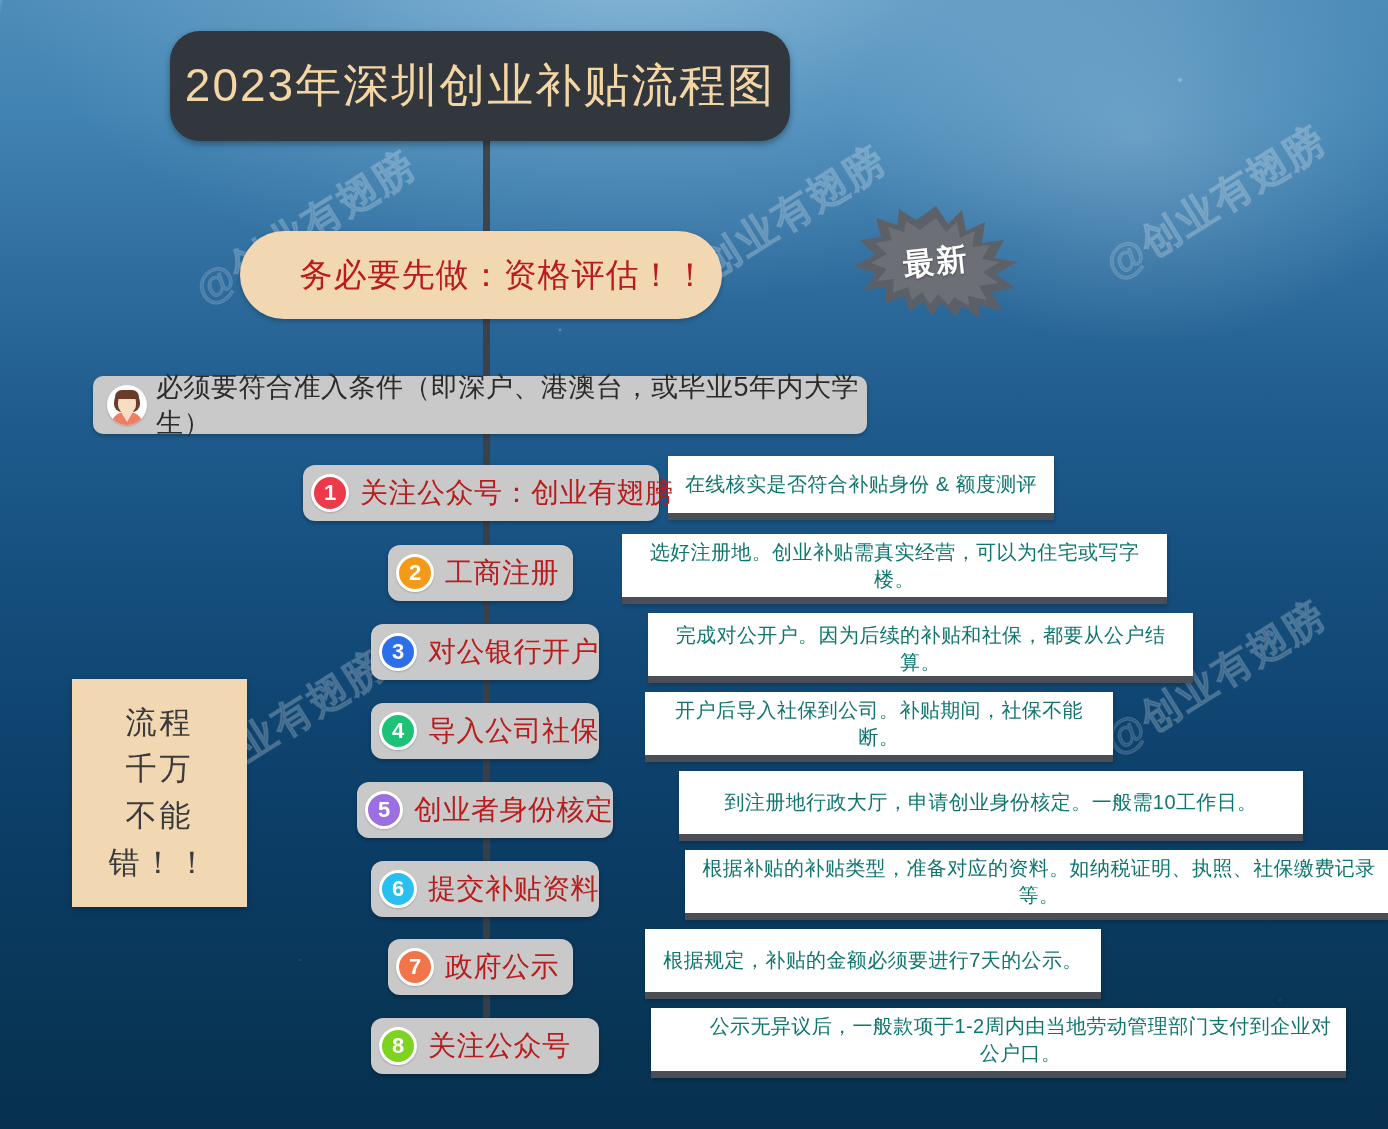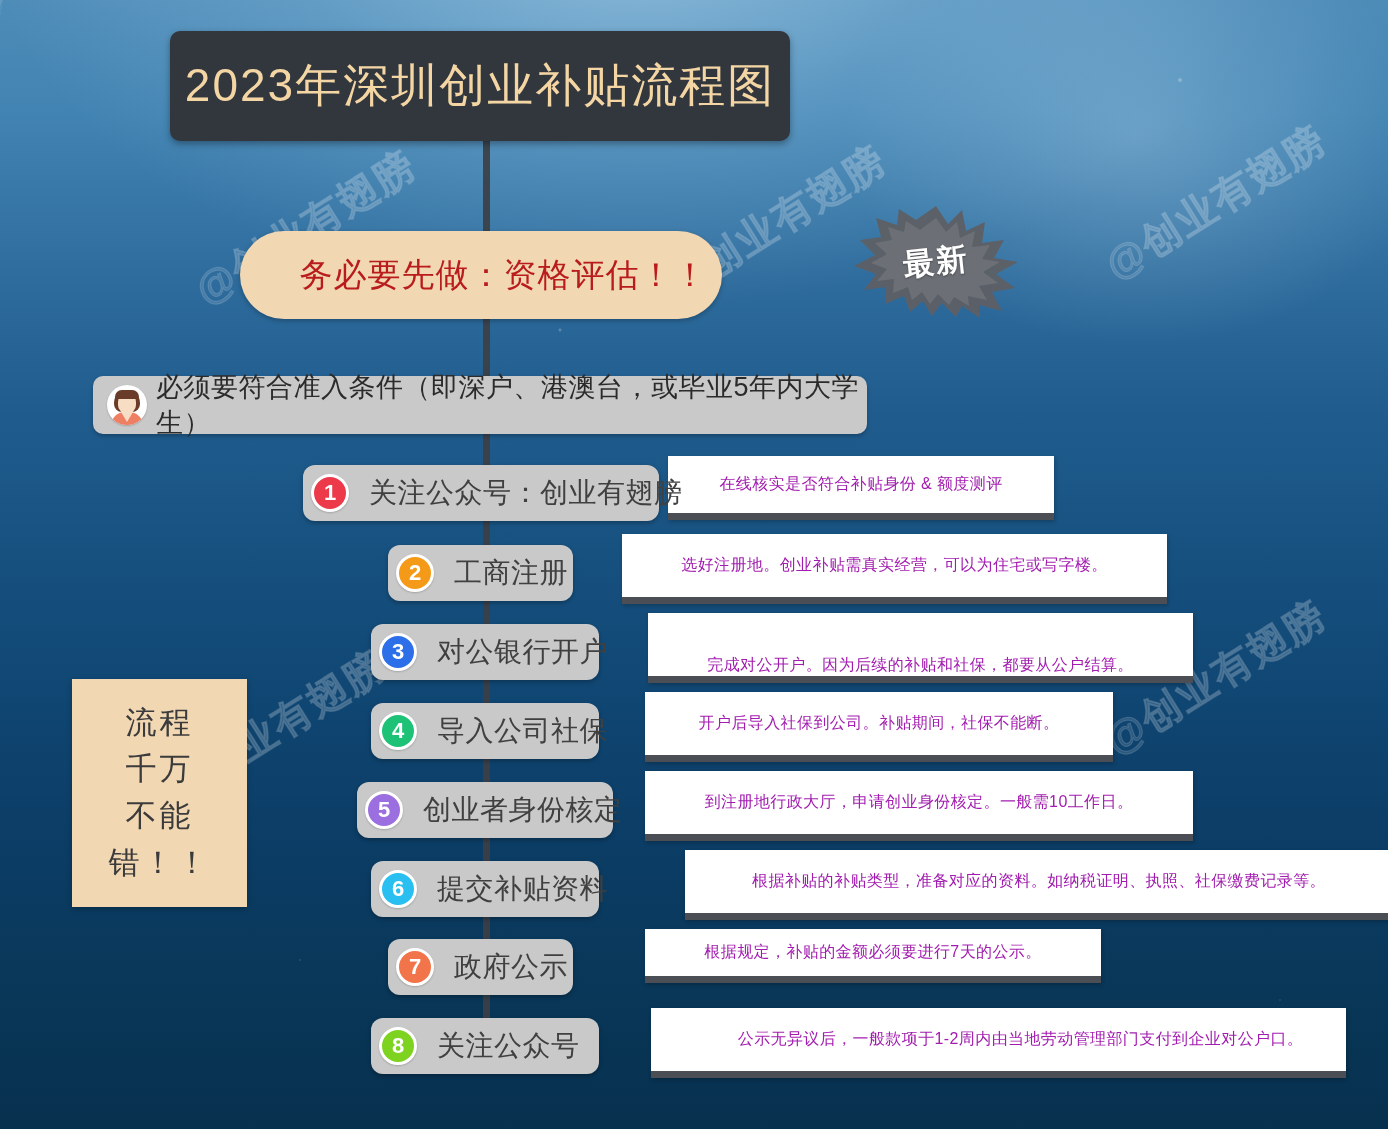--- a/index.html
+++ b/index.html
@@ -67,21 +67,21 @@
     opacity:.92;
     z-index:1;
   }
 
   
   .title-box{
     position:absolute;
     left:170px; top:31px;
     width:620px; height:110px;
     background:#32363d;
-    border-radius:10px;
+    border-radius:30px;
     display:flex; align-items:center; justify-content:center;
     z-index:3;
     box-shadow:0 3px 7px rgba(0,0,0,.35);
   }
   .title-box span{
     color:#f4d6a4;
     font-size:46px;
     letter-spacing:2px;
     font-weight:400;
   }
@@ -182,39 +182,39 @@
   .step .num{
     width:38px; height:38px; flex:0 0 38px;
     border-radius:50%;
     color:#fff;
     font-size:22px; font-weight:700;
     display:flex; align-items:center; justify-content:center;
     border:3px solid #ffffff;
     box-shadow:0 1px 2px rgba(0,0,0,.2);
   }
   .step .slabel{
-    color:#404040;
+    color:#b91c1c;
     font-size:28px;
-    margin-left:20px;
+    margin-left:11px;
     white-space:nowrap;
     letter-spacing:.5px;
   }
 
   
   .desc{
     position:absolute;
     z-index:2;
     background:#ffffff;
     border-bottom:7px solid #4b4f55;
     display:flex; align-items:center;
     box-shadow:1px 2px 4px rgba(0,0,0,.22);
   }
   .desc span{
-    color:#a21caf;
-    font-size:16px;
+    color:#0f766e;
+    font-size:20px;
     width:100%;
     text-align:center;
     letter-spacing:.4px;
     padding:0 14px;
   }
 
   
   .note{
     position:absolute;
     left:72px; top:679px;
@@ -302,37 +302,37 @@
     <div class="slabel">导入公司社保</div>
   </div>
   <div class="desc" style="left:645px; top:692px; width:468px; height:70px;">
     <span>开户后导入社保到公司。补贴期间，社保不能断。</span>
   </div>
 
   <div class="step" style="left:357px; top:782px; width:256px;">
     <div class="num" style="background:#9b6fe0">5</div>
     <div class="slabel">创业者身份核定</div>
   </div>
-  <div class="desc" style="left:645px; top:771px; width:548px; height:70px;">
+  <div class="desc" style="left:679px; top:771px; width:624px; height:70px;">
     <span>到注册地行政大厅，申请创业身份核定。一般需10工作日。</span>
   </div>
 
   <div class="step" style="left:371px; top:861px; width:228px;">
     <div class="num" style="background:#29bff0">6</div>
     <div class="slabel">提交补贴资料</div>
   </div>
   <div class="desc" style="left:641px; top:850px; width:708px; height:70px;margin-left:44px;">
     <span>根据补贴的补贴类型，准备对应的资料。如纳税证明、执照、社保缴费记录等。</span>
   </div>
 
   <div class="step" style="left:388px; top:939px; width:185px;">
     <div class="num" style="background:#f2744a">7</div>
     <div class="slabel">政府公示</div>
   </div>
-  <div class="desc" style="left:645px; top:929px; width:456px; height:54px;">
+  <div class="desc" style="left:645px; top:929px; width:456px; height:70px;">
     <span>根据规定，补贴的金额必须要进行7天的公示。</span>
   </div>
 
   <div class="step" style="left:371px; top:1018px; width:228px;">
     <div class="num" style="background:#7ed321">8</div>
     <div class="slabel">关注公众号</div>
   </div>
   <div class="desc" style="left:651px; top:1008px; width:695px; height:70px;padding-left:44px;">
     <span>公示无异议后，一般款项于1-2周内由当地劳动管理部门支付到企业对公户口。</span>
   </div>

